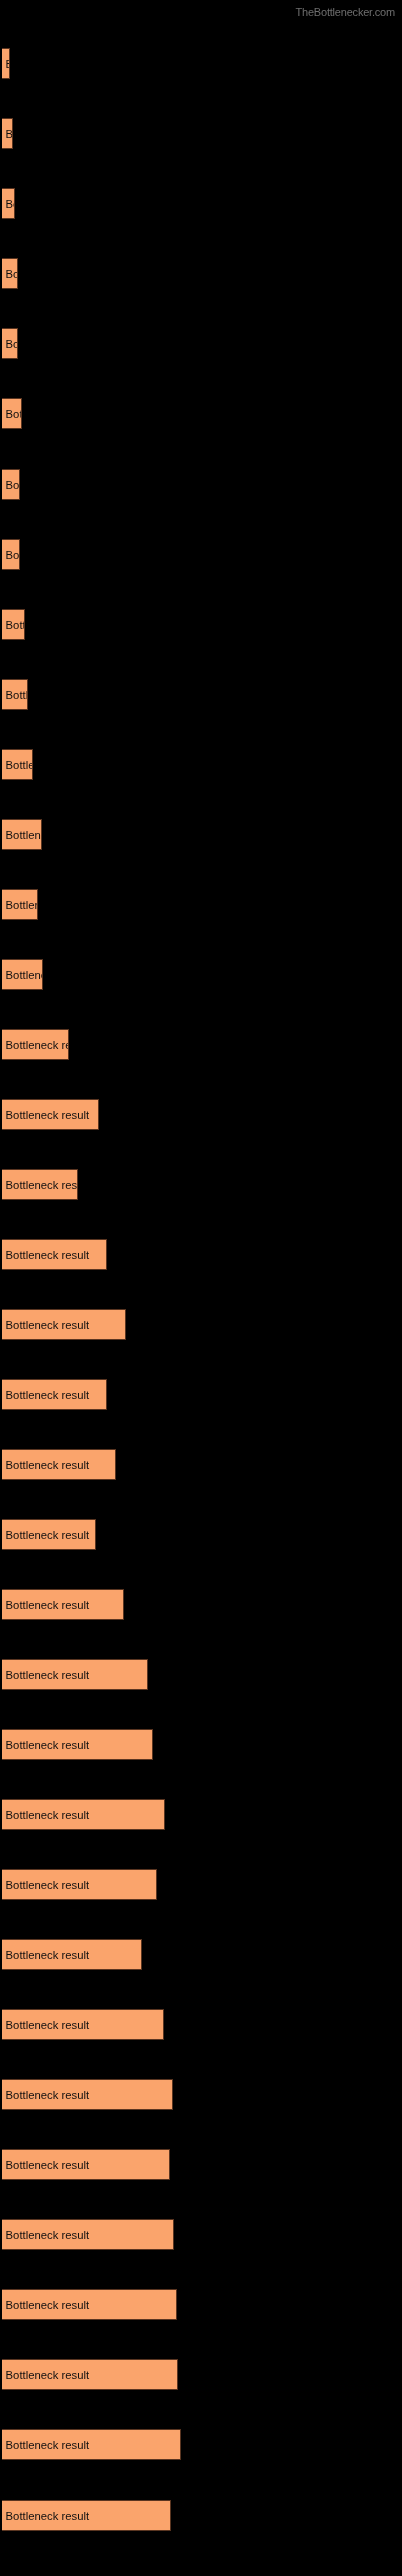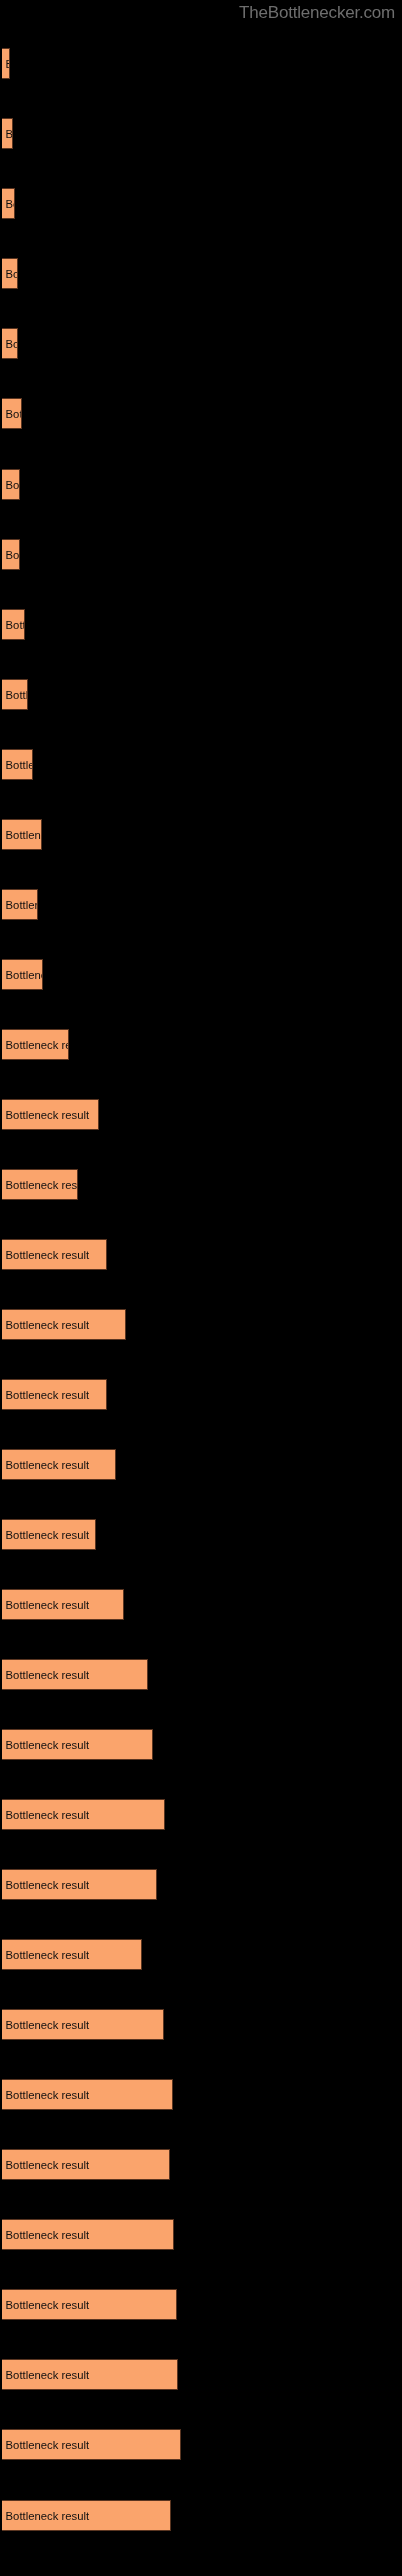--- a/index.html
+++ b/index.html
@@ -18,21 +18,21 @@
     position: relative;
     width: 403px;
     height: 2576px;
     background: #000000;
   }
   #site-title {
     position: absolute;
     top: 1.6px;
     right: 8px;
     color: #6e6e6e;
-    font-size: 17px;
+    font-size: 11px;
     font-family: "Liberation Sans", sans-serif;
     letter-spacing: -0.2px;
     white-space: nowrap;
     line-height: 21px;
   }
   #bars {
     position: absolute;
     left: 0;
     top: 0;
     width: 403px;

